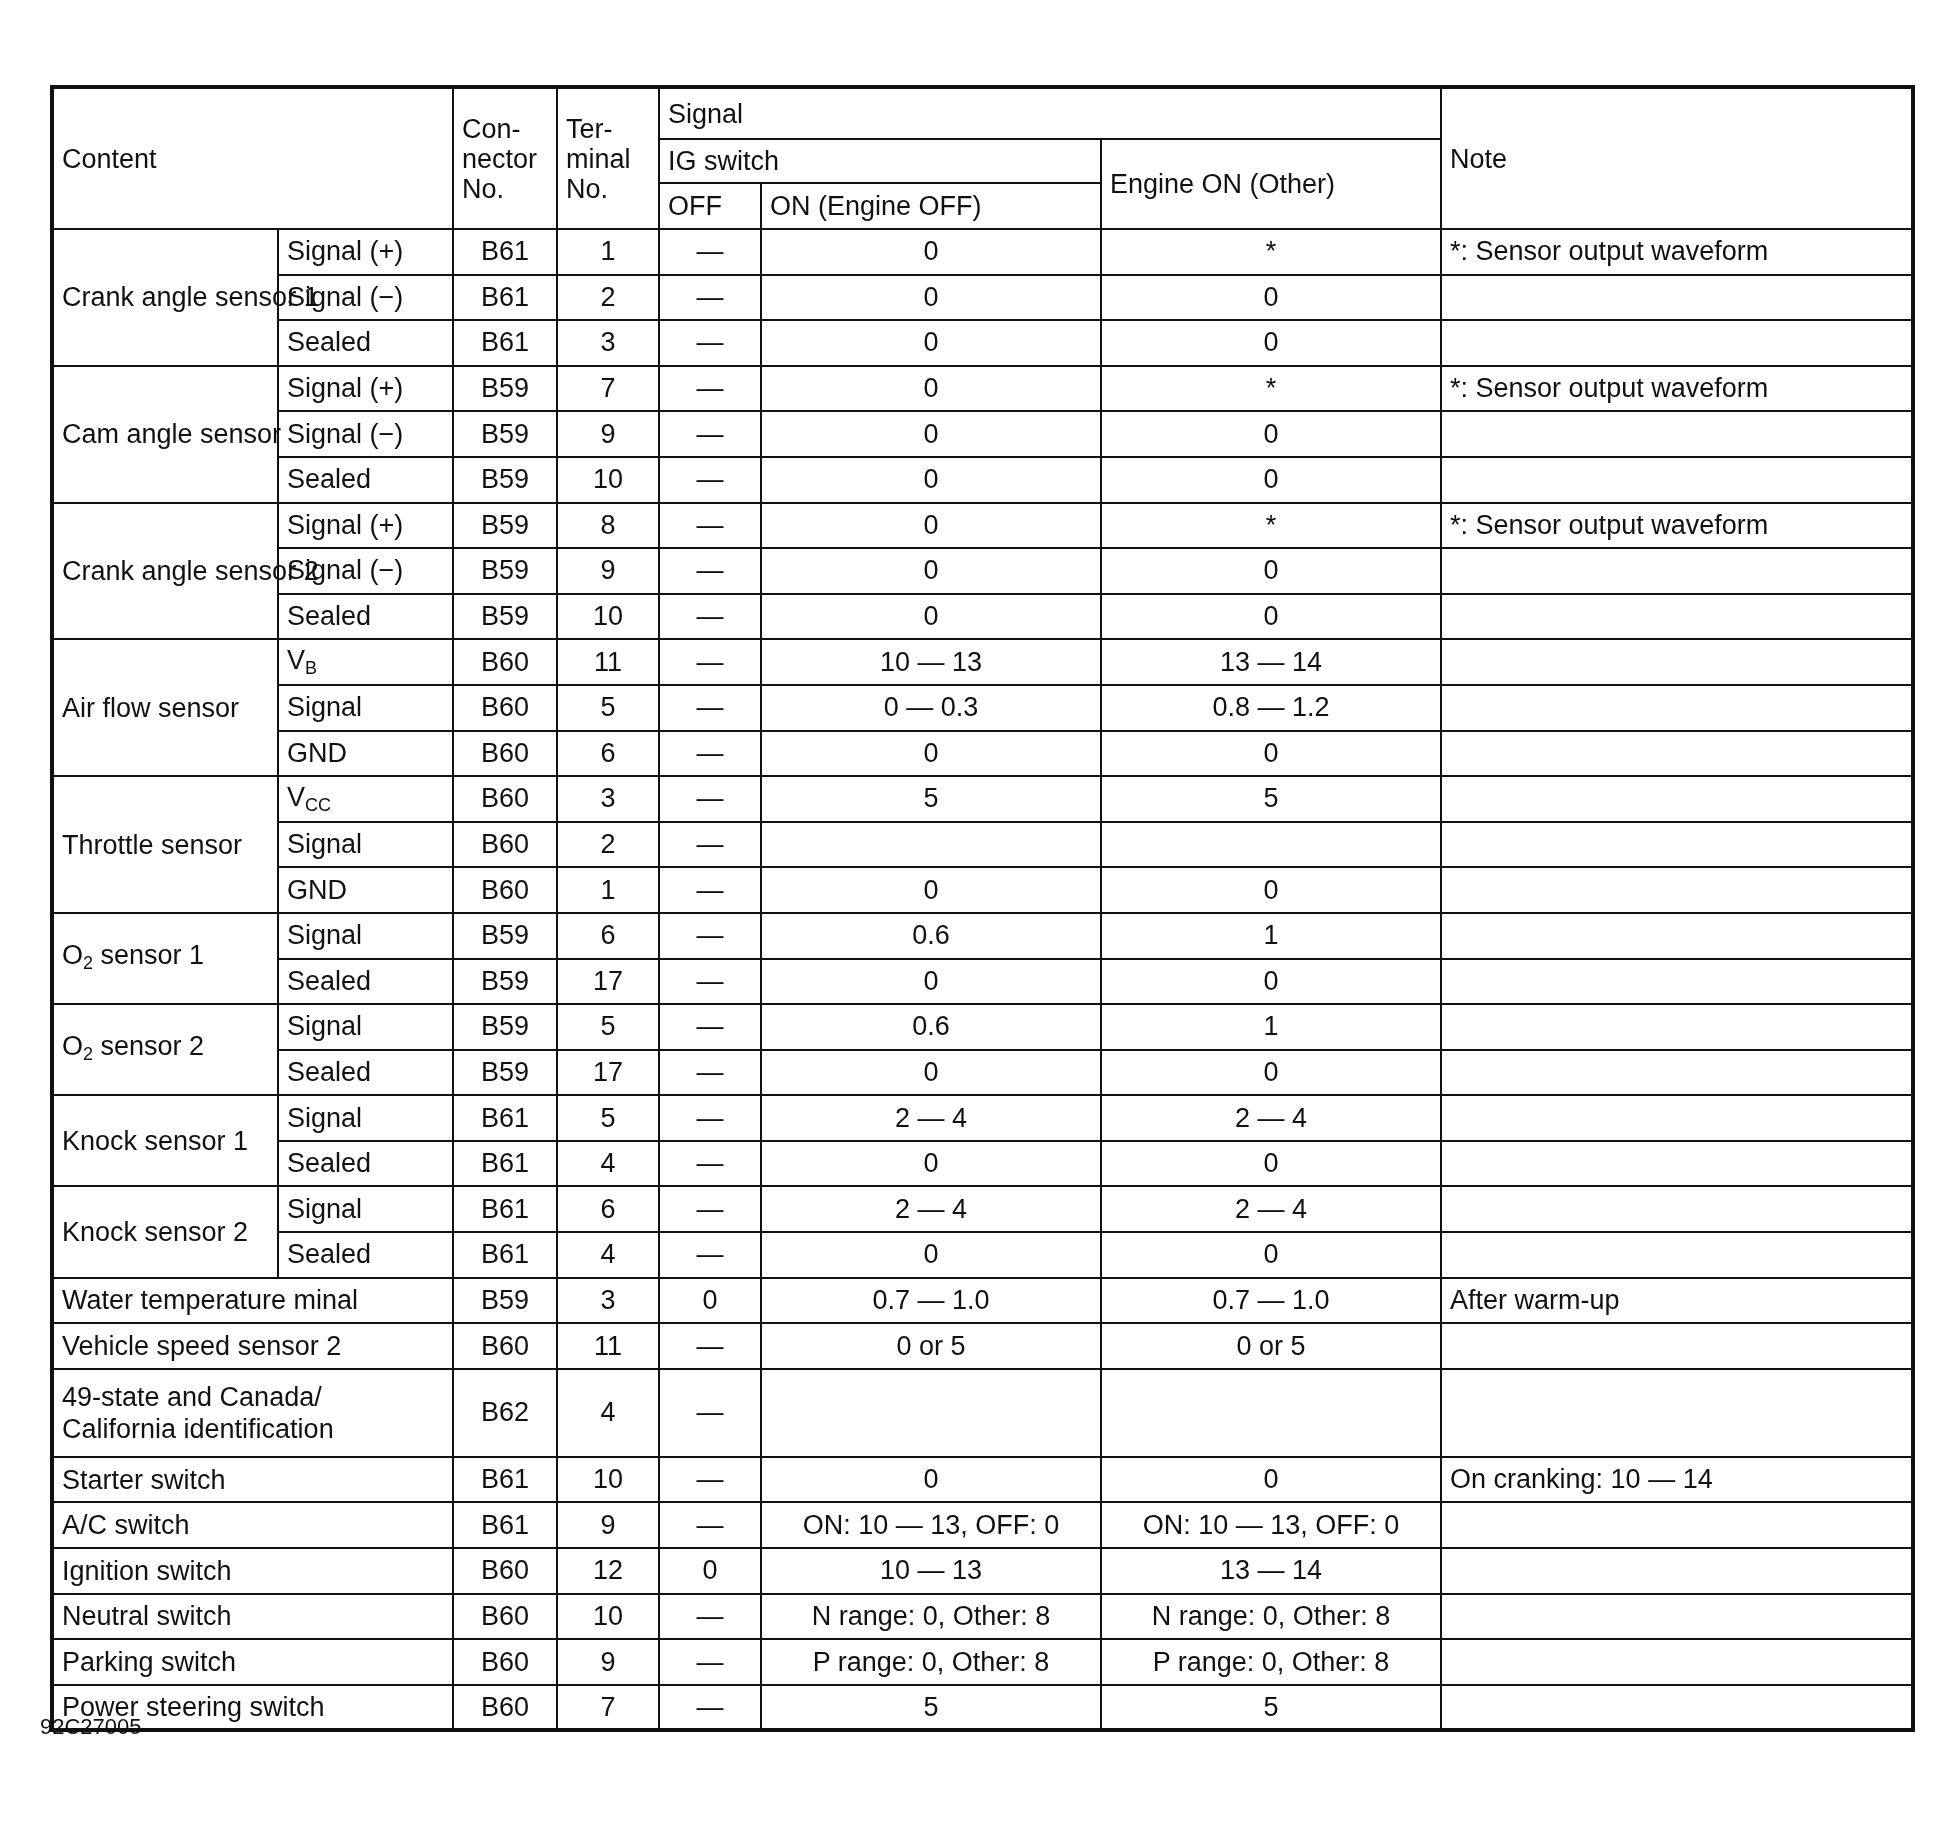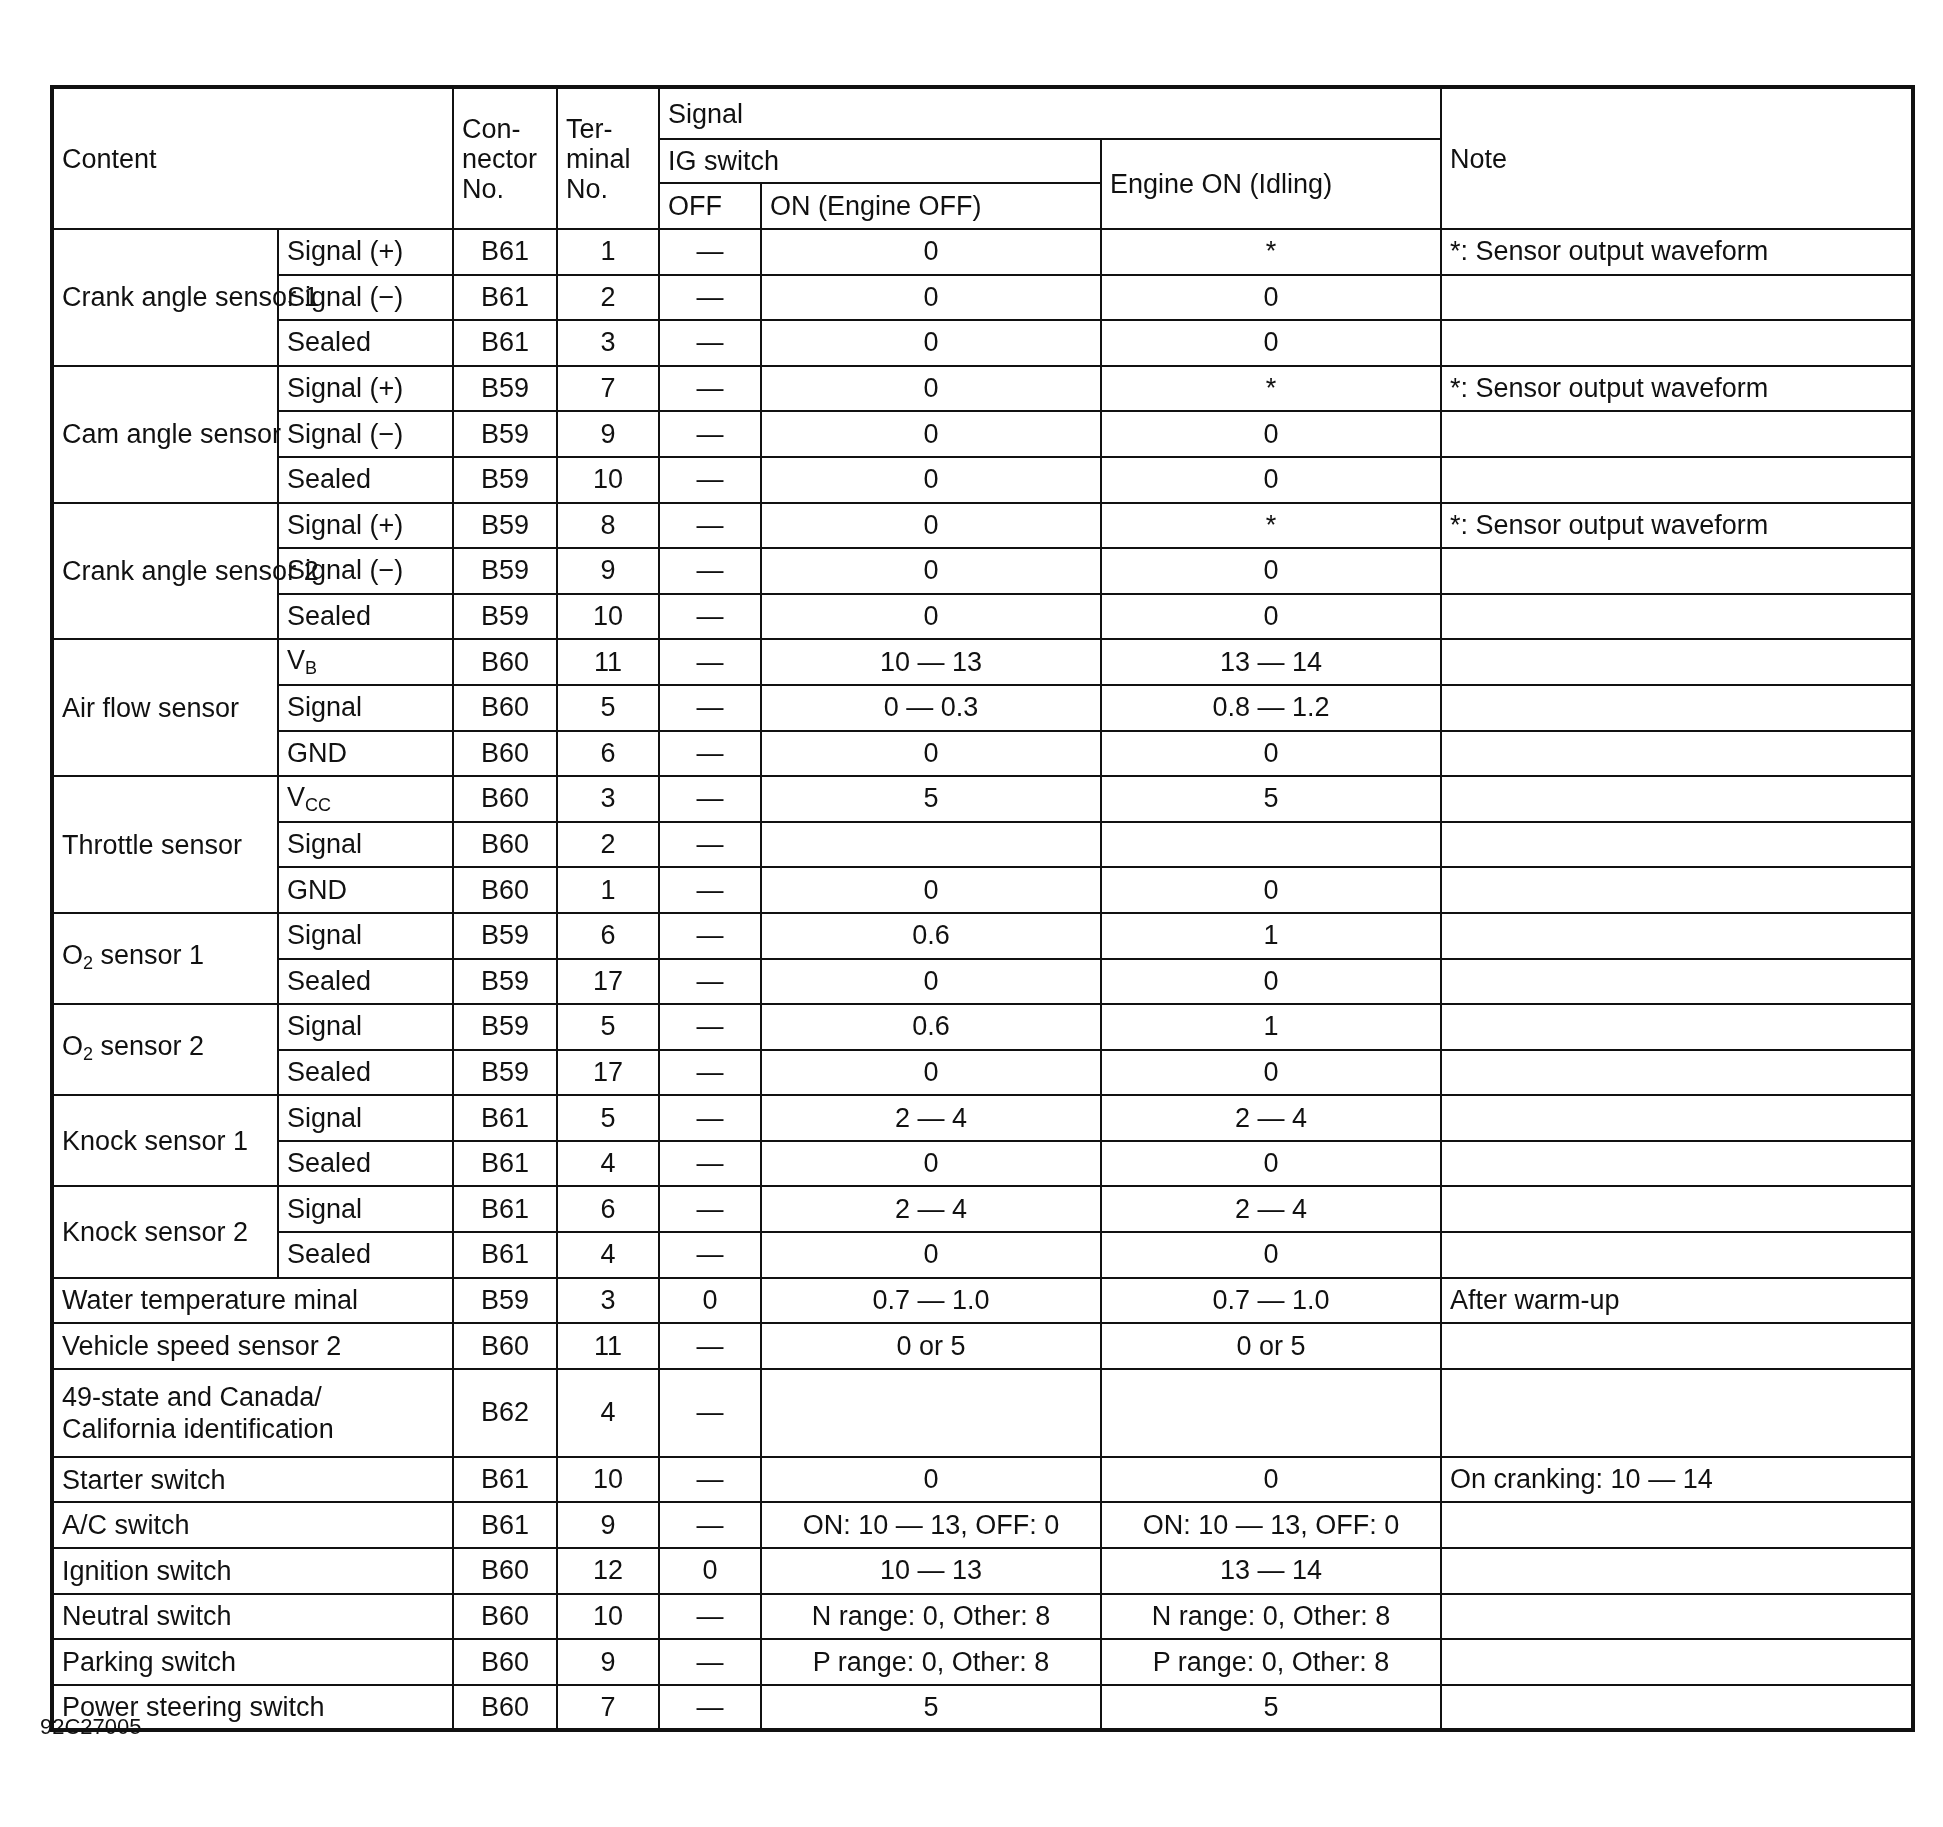--- a/index.html
+++ b/index.html
@@ -37,21 +37,21 @@
 nector
 No.</th>
       <th rowspan="3" style="white-space:pre-line">Ter-
 minal
 No.</th>
       <th colspan="3">Signal</th>
       <th rowspan="3">Note</th>
     </tr>
     <tr class="hr2">
       <th colspan="2">IG switch</th>
-      <th rowspan="2">Engine ON (Idling)</th>
+      <th rowspan="2">Engine ON (Other)</th>
     </tr>
     <tr class="hr3">
       <th>OFF</th>
       <th>ON (Engine OFF)</th>
     </tr>
   </thead>
   <tbody id="tbody">
       <tr class="r">
         <td class="l group" rowspan="3">Crank angle sensor 1</td>
         <td class="l">Signal (+)</td>

